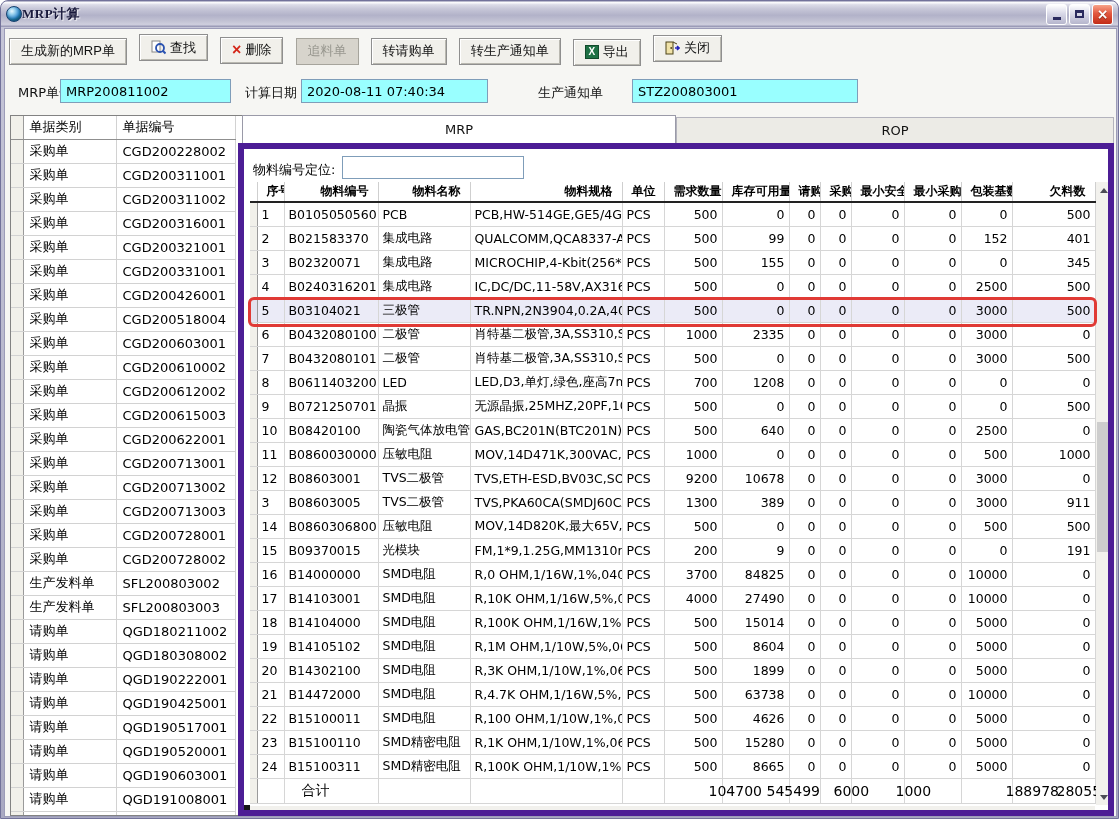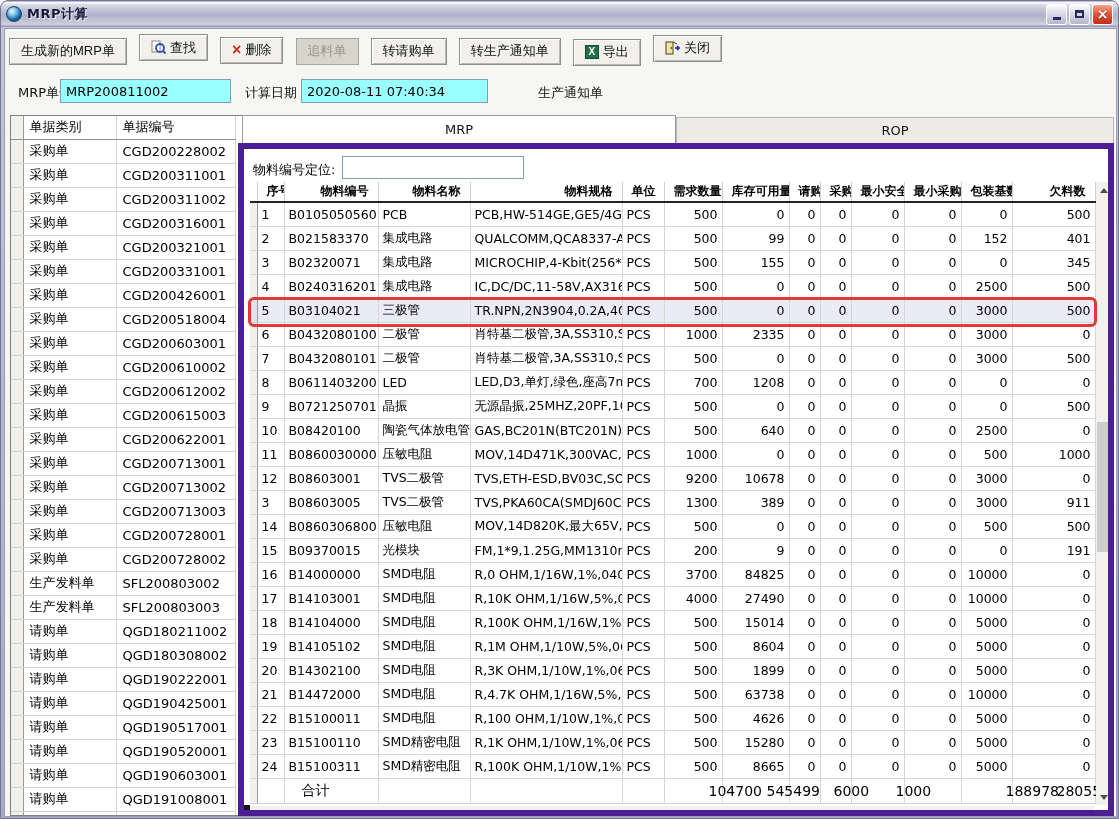--- a/index.html
+++ b/index.html
@@ -3,22 +3,22 @@
 <meta charset="utf-8">
 <style>
   html,body{margin:0;padding:0;background:#ffffff;font-family:"DejaVu Sans","Liberation Sans",sans-serif;}
   *{box-sizing:border-box;}
   .window{position:relative;width:1119px;height:819px;border:1px solid #72729a;
     border-radius:8px 8px 0 0;background:linear-gradient(180deg,#c6c6d8,#a9a9c2);overflow:hidden;}
   
   .titlebar{position:absolute;left:0;top:0;width:100%;height:26px;display:flex;align-items:center;
     padding:0 5px;border-radius:7px 7px 0 0;
     background:linear-gradient(180deg,#9c9cb8 0%,#fdfdfe 6%,#dcdce8 14%,#c7c7d8 30%,#b2b2c9 55%,#c3c3d4 78%,#cfcfde 90%,#8f8fae 100%);}
-  .title-text{font-size:13px;font-weight:bold;color:#1a1a3c;margin-left:5px;
-    text-shadow:1px 1px 1px rgba(255,255,255,.85);letter-spacing:.5px;}
+  .title-text{font-size:13px;font-weight:bold;color:#1a1a3c;
+    text-shadow:1px 1px 1px rgba(255,255,255,.85);letter-spacing:.5px;font-family:Liberation Serif, serif;}
   .globe{width:16px;height:16px;border-radius:50%;border:1px solid #16406e;
     background:radial-gradient(circle at 35% 30%,#e9f7ff 0%,#9fd4ef 22%,#2e86d0 58%,#0c3f85 100%);
     box-shadow:inset -1px -2px 3px rgba(0,60,30,.45);}
   .win-btns{margin-left:auto;display:flex;gap:2px;}
   .wbtn{width:21px;height:21px;border:1px solid #fff;border-radius:3px;display:flex;align-items:center;
     justify-content:center;background:linear-gradient(180deg,#ffffff,#d9d9e8 45%,#b6b6cd);cursor:default;}
   .wbtn.close{background:linear-gradient(180deg,#f7a389,#e2573f 45%,#c22c18);}
   .glyph-min{width:8px;height:3px;background:#2a2a5e;margin-top:8px;}
   .glyph-max{width:9px;height:8px;border:2px solid #2a2a5e;border-top-width:3px;}
   .glyph-close{color:#fff;font-weight:bold;font-size:14px;line-height:1;text-shadow:0 1px 1px rgba(0,0,0,.4);}
@@ -148,20 +148,21 @@
         <span>关闭</span>
         </button>
     </div>
 
     <div class="formrow">
       <label class="flabel" style="left:13px;">MRP单号</label>
       <input class="field" style="left: 55px; width: 171px;" value="MRP200811002">
       <label class="flabel" style="left:240px;">计算日期</label>
       <input class="field" style="left: 296px; width: 187px;" value="2020-08-11 07:40:34">
       <label class="flabel" style="left:533px;">生产通知单</label>
+      <input class="field" style="left: 627px; width: 226px;" value="STZ200803001">
     </div>
 
     <div class="left-panel">
       <table class="grid">
         <colgroup>
             <col style="width:12px">
             <col style="width:93px">
             <col style="width:119px">
           </colgroup>
         <thead>

